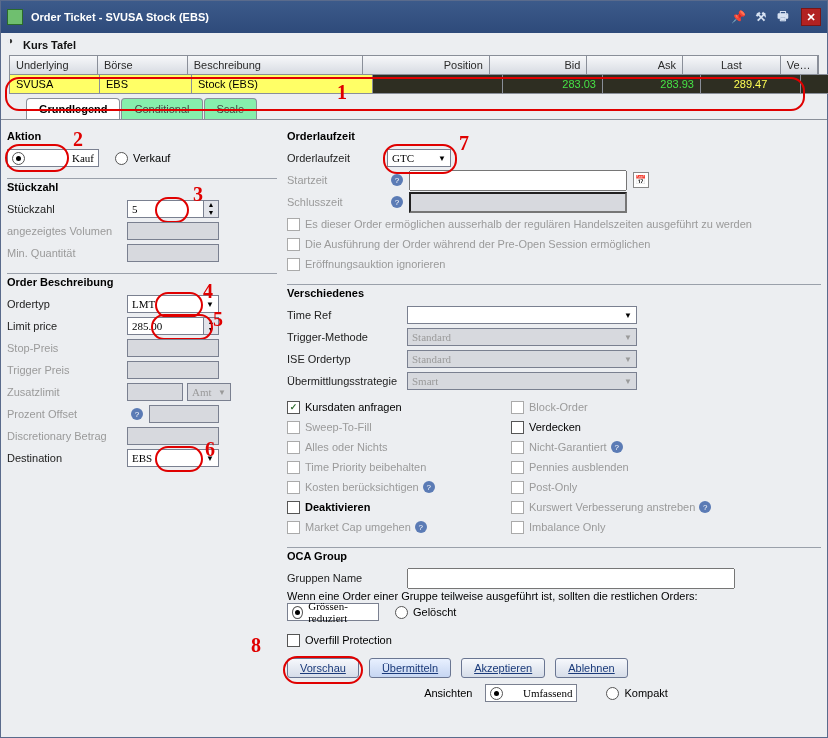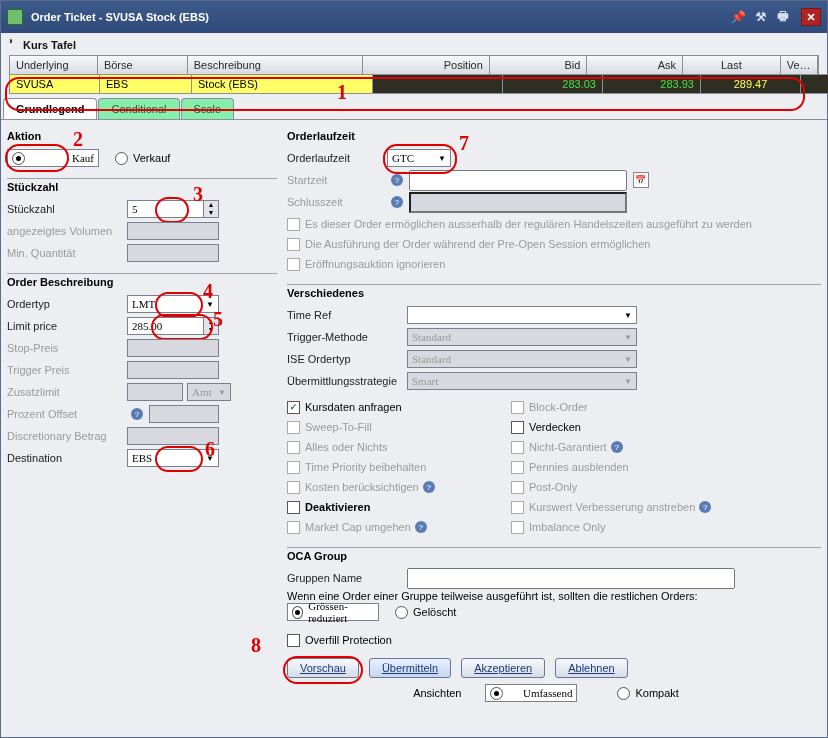--- a/index.html
+++ b/index.html
@@ -15,21 +15,21 @@
 .grid-head,.grid-row{display:flex}
 .grid-head .c,.grid-row .c{box-sizing:border-box;border-right:1px solid #8a8f99;padding:3px 6px;overflow:hidden;white-space:nowrap;text-overflow:ellipsis}
 .grid-head{background:linear-gradient(#f7f8fa,#d7dbe2);border:1px solid #8a8f99;border-bottom:none;color:#2a2a2a}
 .grid-row{border:1px solid #8a8f99}
 .grid-row.yellow{background:#ffff66}
 .grid-row.dark{background:#2e2e22;color:#fff}
 .c1{width:90px}.c2{width:92px}.c3{width:180px}.c4{width:130px;text-align:right}.c5{width:100px;text-align:right}.c6{width:98px;text-align:right}.c7{width:100px;text-align:center}.c8{width:38px;text-align:right;border-right:none}
 .green{color:#46e246}.ylw{color:#ffff55}
 .ann-red{border:2px solid #e00000;border-radius:14px;position:absolute;pointer-events:none}
 .ann-num{position:absolute;color:#e00000;font-weight:bold;font-size:20px;font-family:'Comic Sans MS',cursive;pointer-events:none}
-.tabs{display:flex;margin:2px 0 0 2px}
+.tabs{display:flex;margin:2px 0 0 25px}
 .tab{padding:4px 12px;border:1px solid #8a8f99;border-bottom:none;background:#86efac;border-top-left-radius:4px;border-top-right-radius:4px;margin-right:1px;color:#444}
 .tab.active{background:#fff;font-weight:bold;color:#000}
 .body{flex:1;display:flex;border-top:1px solid #8a8f99;background:#eceef1;padding:4px 6px 6px 6px;overflow:hidden;position:relative}
 .col-left{width:270px}
 .col-right{flex:1;padding-left:10px}
 .section{border-top:1px solid #9aa0aa;margin-top:10px;padding-top:2px}
 .section-h{font-weight:bold;margin:0 0 6px 0}
 .sec-first{margin-top:6px}
 .row{display:flex;align-items:center;height:20px;margin-bottom:2px}
 .lbl{width:120px;color:#222}
@@ -48,21 +48,21 @@
 .chk{display:inline-flex;align-items:center;margin-right:14px;min-width:210px;height:20px}
 .chk .c-ico{width:11px;height:11px;border:1px solid #555;margin-right:5px;display:flex;align-items:center;justify-content:center;background:#fff;font-size:9px}
 .chk.on .c-ico::after{content:"✓";color:#2e6b2e;font-weight:bold}
 .chk.d{color:#9a9a9a}
 .chk.d .c-ico{border-color:#aaa}
 .info-ico{width:12px;height:12px;border-radius:50%;background:#5b7bb5;color:#fff;font-size:8px;display:inline-flex;align-items:center;justify-content:center;margin-left:4px}
 .cal-ico{width:14px;height:14px;border:1px solid #888;background:#fff;color:#b33;font-size:9px;display:inline-flex;align-items:center;justify-content:center}
 .btns{display:flex;gap:10px;margin:8px 0 6px 0;align-items:center}
 .btn{padding:3px 12px;border:1px solid #6a7692;border-radius:3px;background:linear-gradient(#f6f8fc,#d6dde9);color:#1a3a7a;text-decoration:underline}
 .btn.prim{background:linear-gradient(#e8f0ff,#c6d6f2);font-weight:normal}
-.views{display:flex;align-items:center;gap:24px;margin-top:2px;justify-content:center}
+.views{display:flex;align-items:center;gap:13px;margin-top:2px;justify-content:center}
 .sel-wide{width:230px}
 .chk-grid{display:flex;flex-wrap:wrap}
 </style>
 </head>
 <body>
 <div class="window">
 
   <div class="titlebar">
     <span class="icon-app"></span>
     <span>Order Ticket - SVUSA Stock (EBS)</span>

